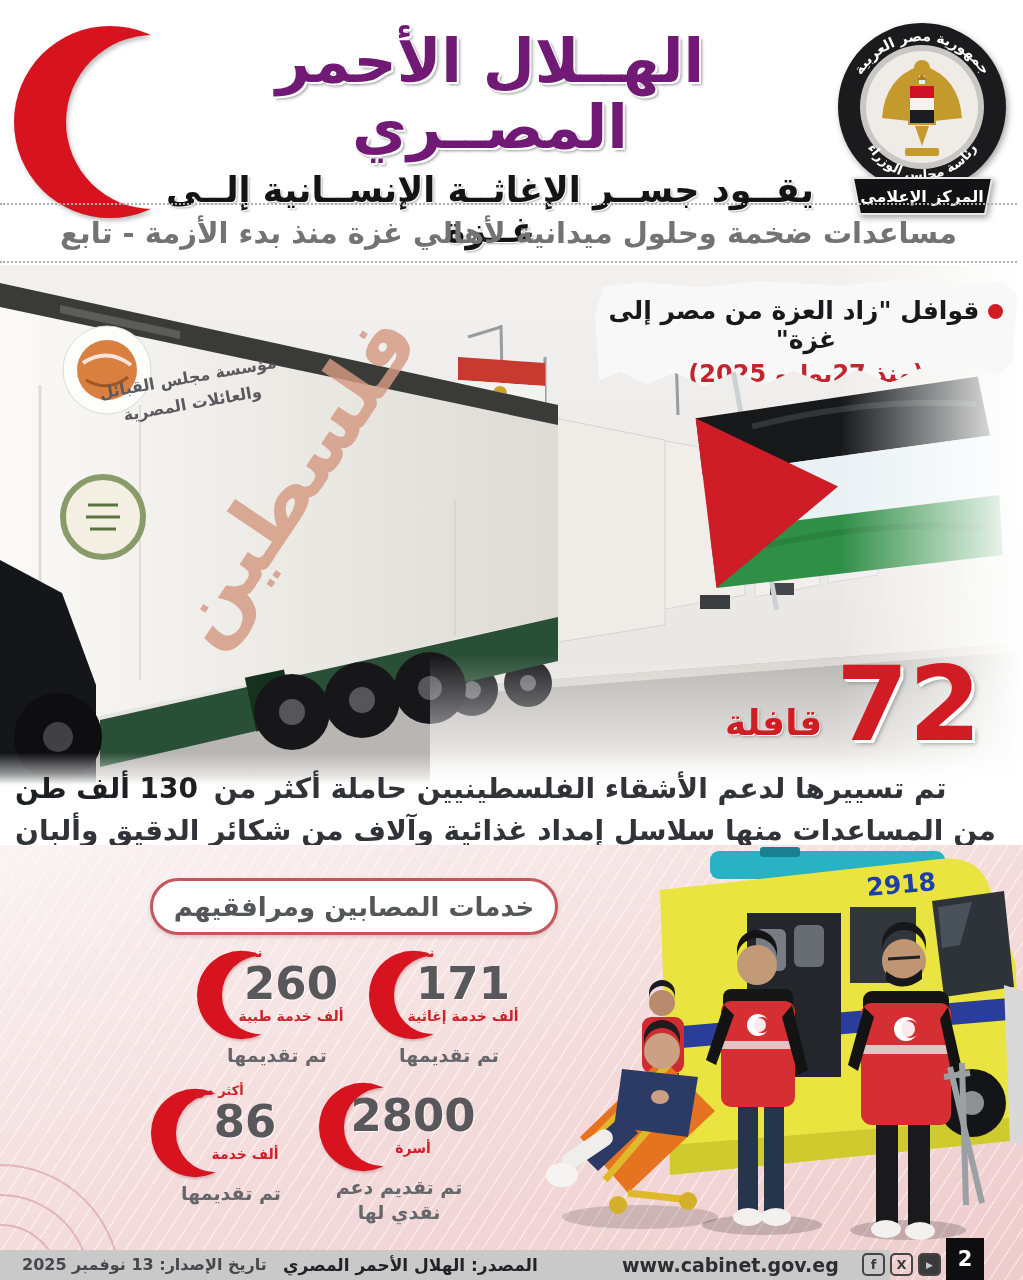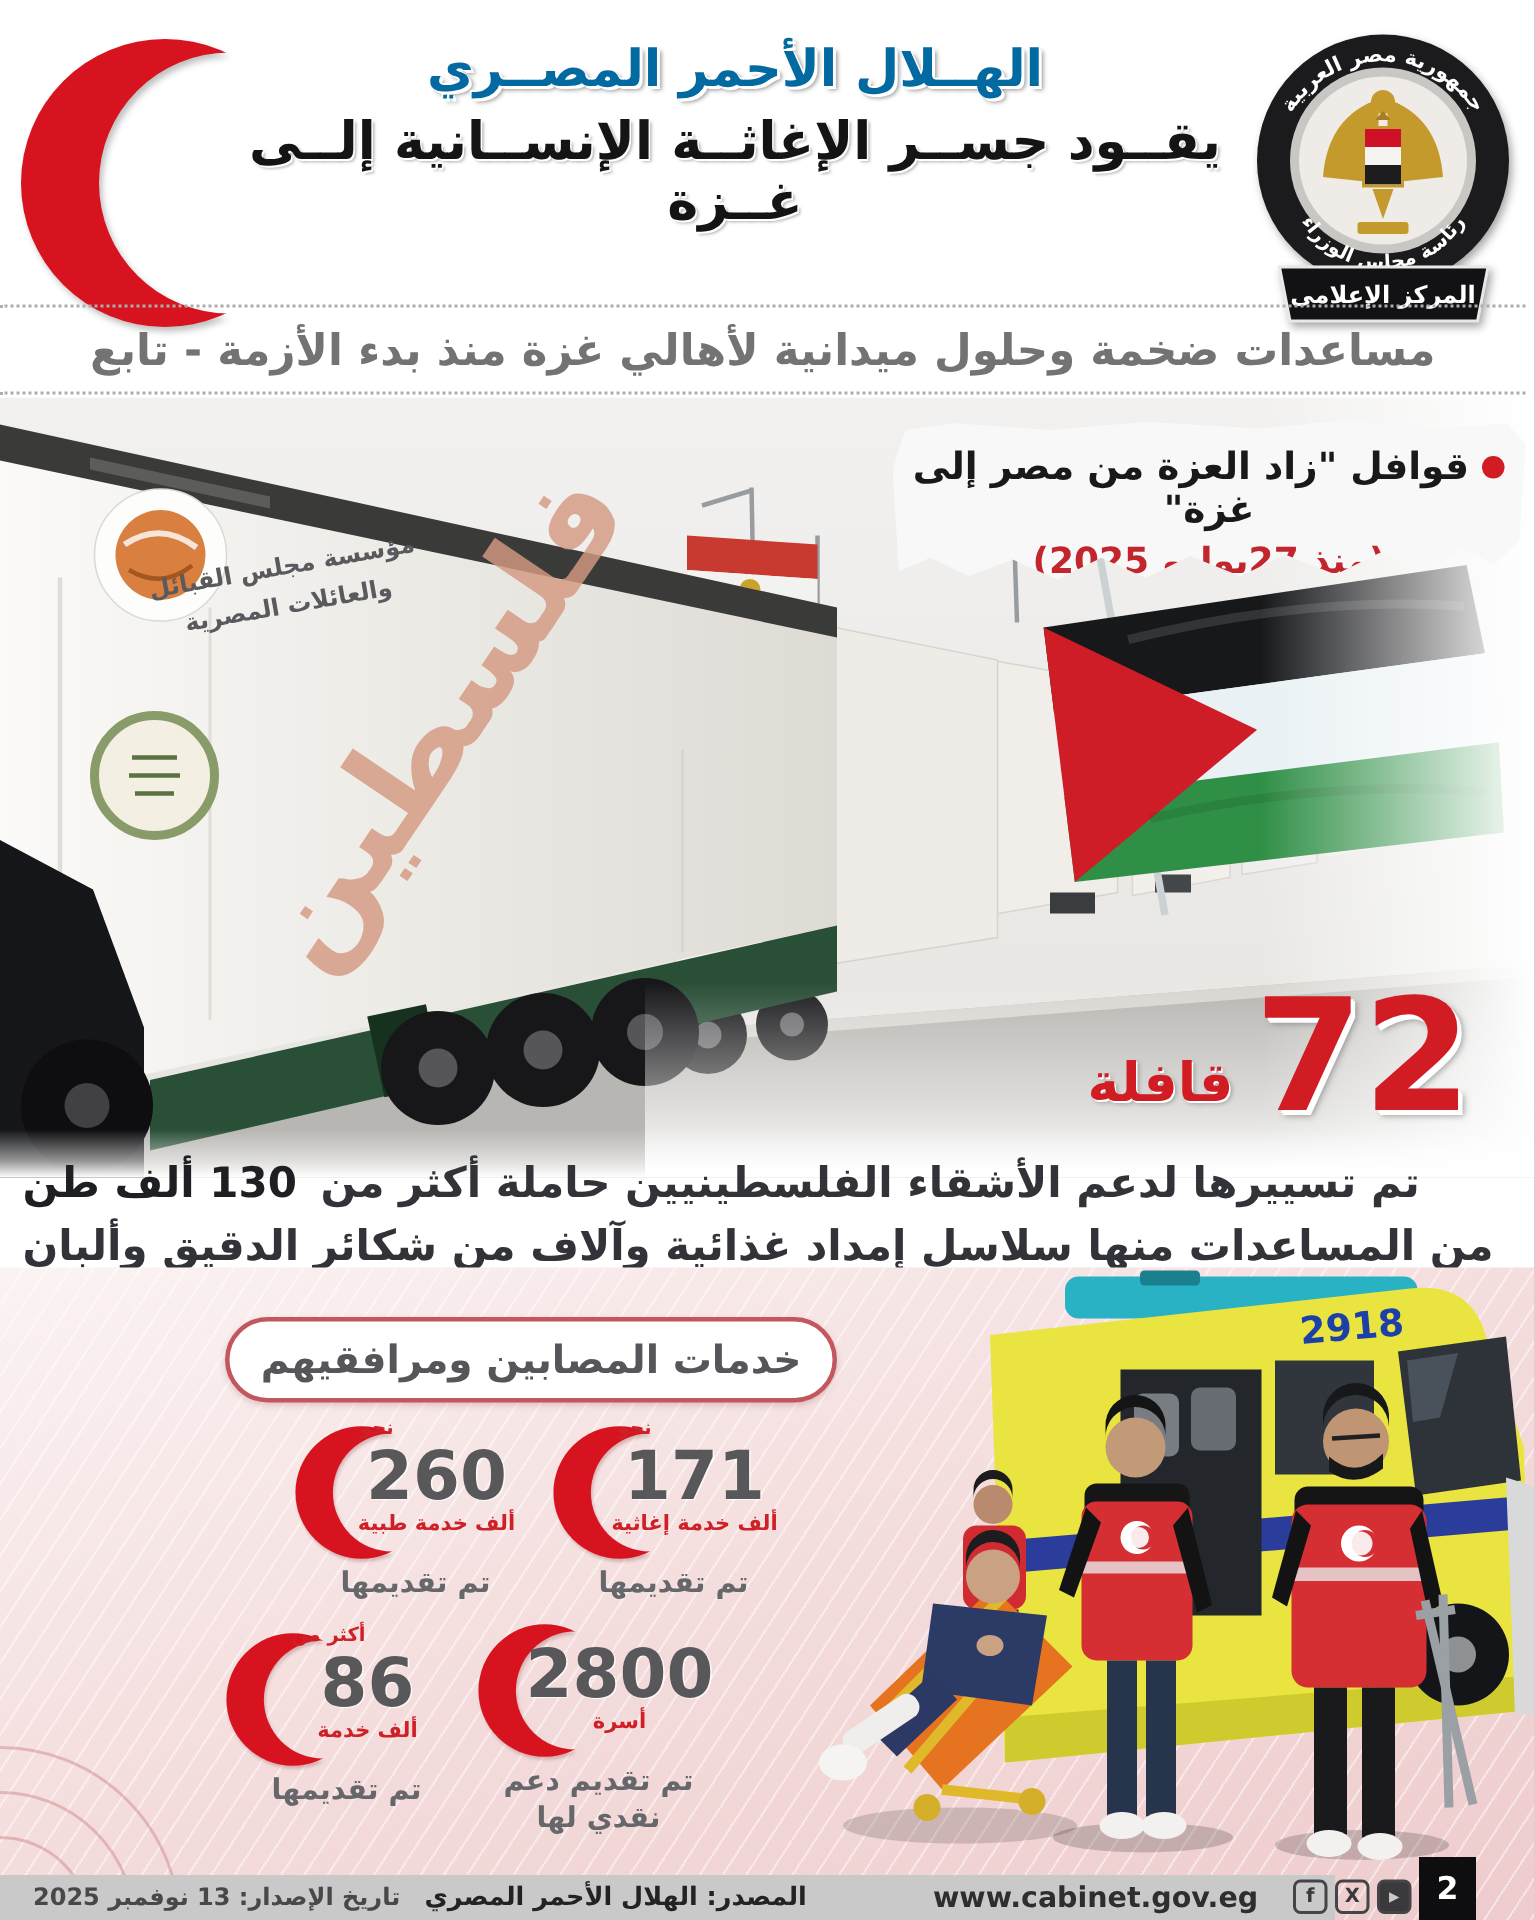--- a/index.html
+++ b/index.html
@@ -8,21 +8,21 @@
     position:relative; width:1023px; height:1280px; margin:0 auto;
     background:#ffffff; overflow:hidden;
     font-family:"DejaVu Sans","Liberation Sans",sans-serif;
   }
 
   
   .hdr-crescent { position:absolute; left:12px; top:24px; width:196px; height:196px;
     filter:drop-shadow(2px 3px 2px rgba(0,0,0,.25)); }
   .hdr-titles { position:absolute; left:140px; top:28px; width:700px; text-align:center; }
   .hdr-title {
-    color:#0369a1; font-size:34px; font-weight:800; line-height:1.1; direction:rtl;
+    color:#701a75; font-size:60px; font-weight:800; line-height:1.1; direction:rtl;
     text-shadow:1px 1px 0 #fff,2px 2px 0 #fff,-1px -1px 0 #fff,3px 3px 3px rgba(70,70,70,.55);
   }
   .hdr-sub {
     margin-top:10px; color:#141414; font-size:35px; font-weight:800; direction:rtl;
     text-shadow:1px 1px 0 #fff,2px 2px 2px rgba(90,90,90,.45);
   }
   .cab-logo { position:absolute; left:835px; top:20px; width:175px; height:205px;
     filter:drop-shadow(2px 3px 3px rgba(0,0,0,.35)); }
 
   

